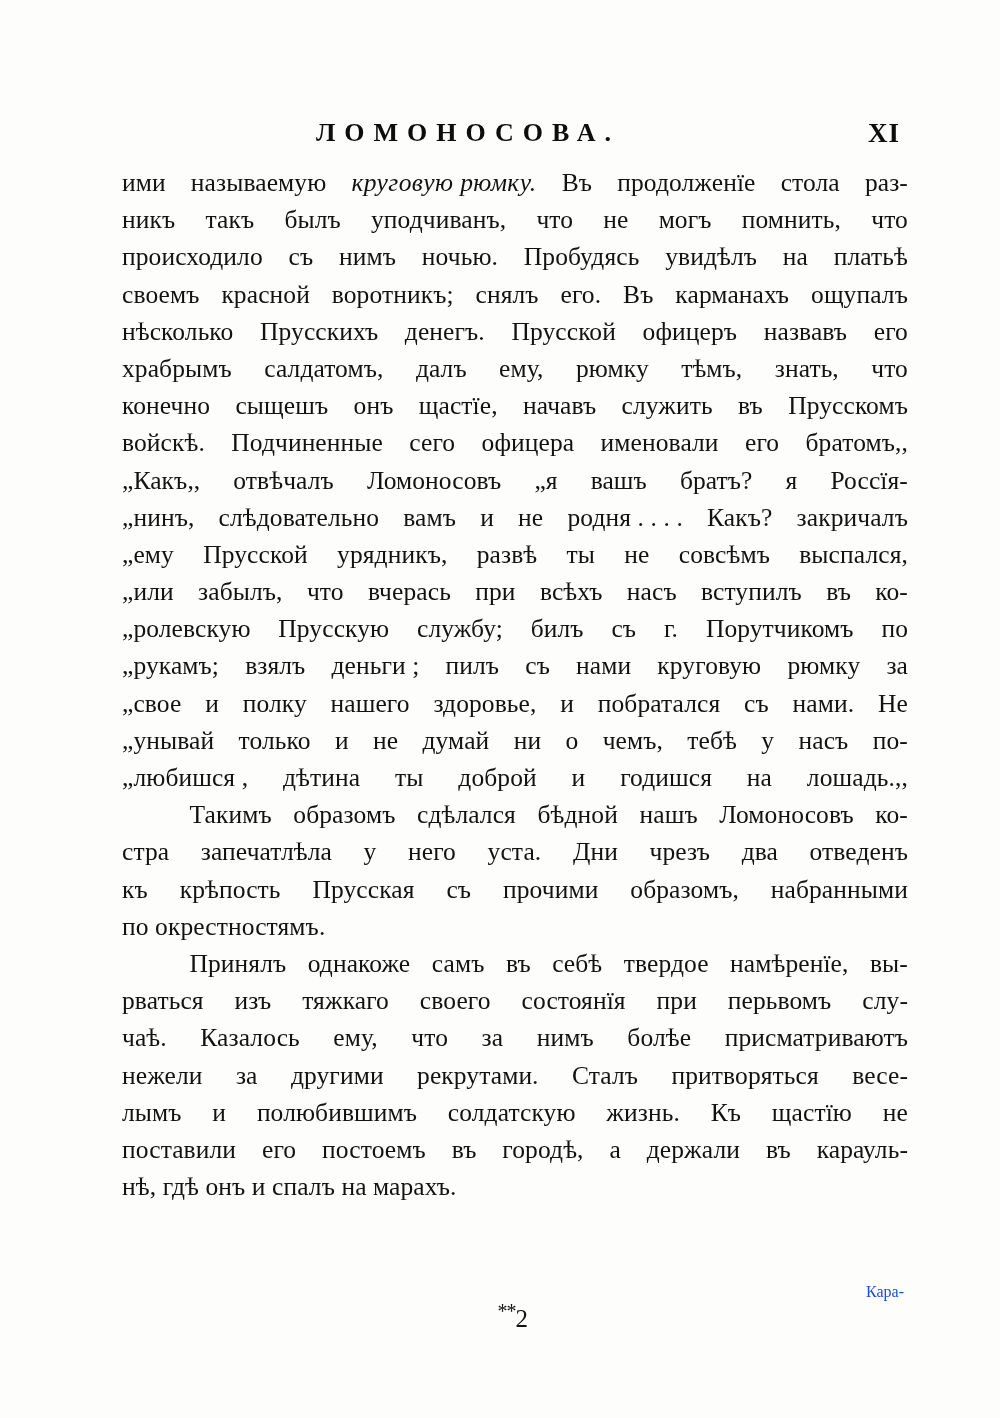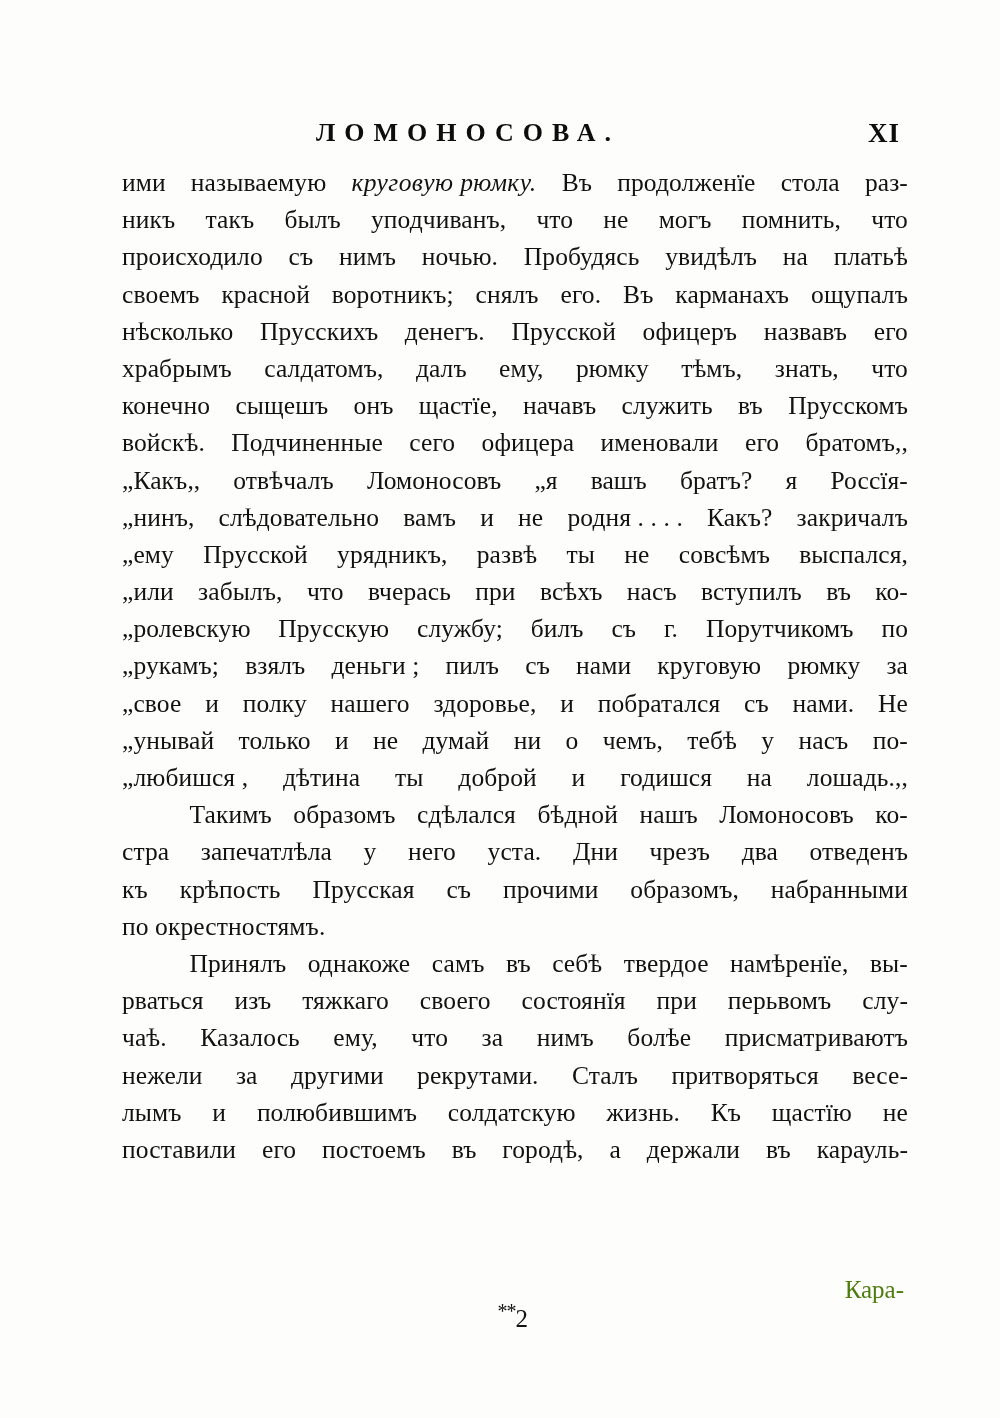--- a/index.html
+++ b/index.html
@@ -97,23 +97,23 @@
     white-space: pre;
   }
   .sig-star {
     font-size: 20px;
     vertical-align: super;
     letter-spacing: -1px;
   }
   .catchword {
     position: absolute;
     right: 0;
-    top: 4px;
-    font-size: 25px;
-    color: #4d7c0f;
+    top: 11px;
+    font-size: 16px;
+    color: #1d4ed8;
     white-space: pre;
   }
 </style>
 </head>
 <body>
 
 <div class="page">
 
   <div class="running-head">
     <div class="head-title">ЛОМОНОСОВА.</div>
@@ -141,20 +141,21 @@
       <div class="line just"><span class="indent"></span><span class="w">Такимъ</span><span class="w">образомъ</span><span class="w">сдѣлался</span><span class="w">бѣдной</span><span class="w">нашъ</span><span class="w">Ломоносовъ</span><span class="w">ко-</span></div>
       <div class="line just"><span class="w">стра</span><span class="w">запечатлѣла</span><span class="w">у</span><span class="w">него</span><span class="w">уста.</span><span class="w">Дни</span><span class="w">чрезъ</span><span class="w">два</span><span class="w">отведенъ</span></div>
       <div class="line just"><span class="w">къ</span><span class="w">крѣпость</span><span class="w">Прусская</span><span class="w">съ</span><span class="w">прочими</span><span class="w">образомъ,</span><span class="w">набранными</span></div>
       <div class="line left">по окрестностямъ.</div>
       <div class="line just"><span class="indent"></span><span class="w">Принялъ</span><span class="w">однакоже</span><span class="w">самъ</span><span class="w">въ</span><span class="w">себѣ</span><span class="w">твердое</span><span class="w">намѣренїе,</span><span class="w">вы-</span></div>
       <div class="line just"><span class="w">рваться</span><span class="w">изъ</span><span class="w">тяжкаго</span><span class="w">своего</span><span class="w">состоянїя</span><span class="w">при</span><span class="w">перьвомъ</span><span class="w">слу-</span></div>
       <div class="line just"><span class="w">чаѣ.</span><span class="w">Казалось</span><span class="w">ему,</span><span class="w">что</span><span class="w">за</span><span class="w">нимъ</span><span class="w">болѣе</span><span class="w">присматриваютъ</span></div>
       <div class="line just"><span class="w">нежели</span><span class="w">за</span><span class="w">другими</span><span class="w">рекрутами.</span><span class="w">Сталъ</span><span class="w">притворяться</span><span class="w">весе-</span></div>
       <div class="line just"><span class="w">лымъ</span><span class="w">и</span><span class="w">полюбившимъ</span><span class="w">солдатскую</span><span class="w">жизнь.</span><span class="w">Къ</span><span class="w">щастїю</span><span class="w">не</span></div>
       <div class="line just"><span class="w">поставили</span><span class="w">его</span><span class="w">постоемъ</span><span class="w">въ</span><span class="w">городѣ,</span><span class="w">а</span><span class="w">держали</span><span class="w">въ</span><span class="w">карауль-</span></div>
+      <div class="line left">нѣ, гдѣ онъ и спалъ на марахъ.</div>
     </div>
 
   <div class="footer">
     <div class="signature-mark">
       <span class="sig-star">**</span><span>2</span>
     </div>
     <div class="catchword">Кара-</div>
   </div>
 
 </div>

